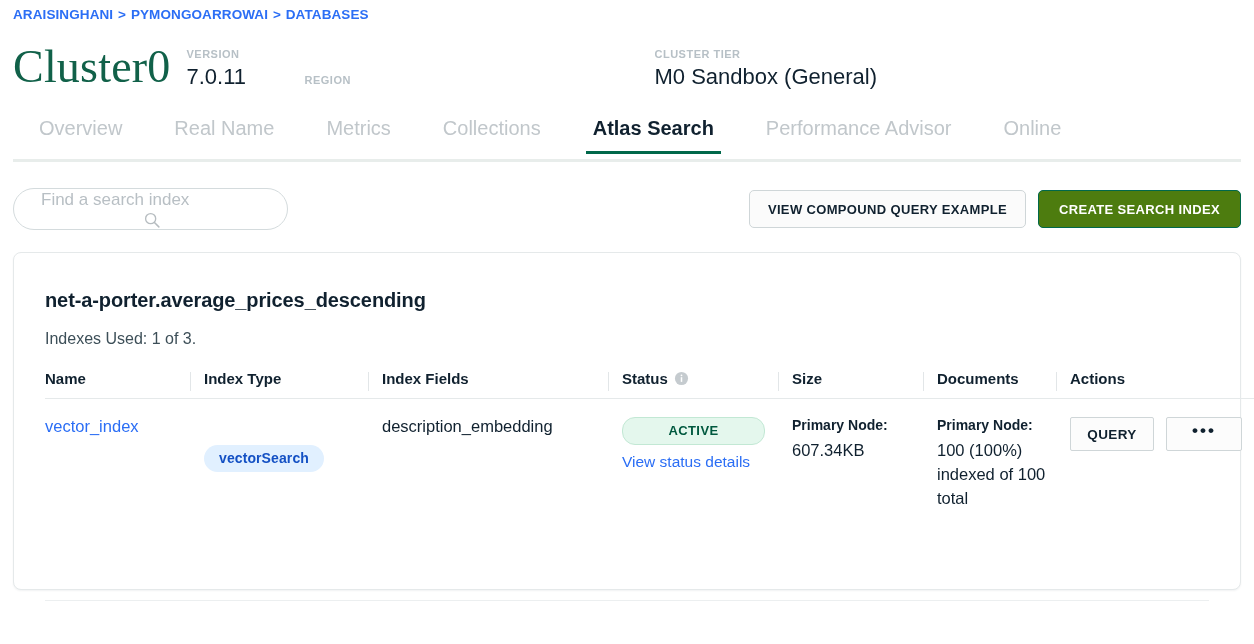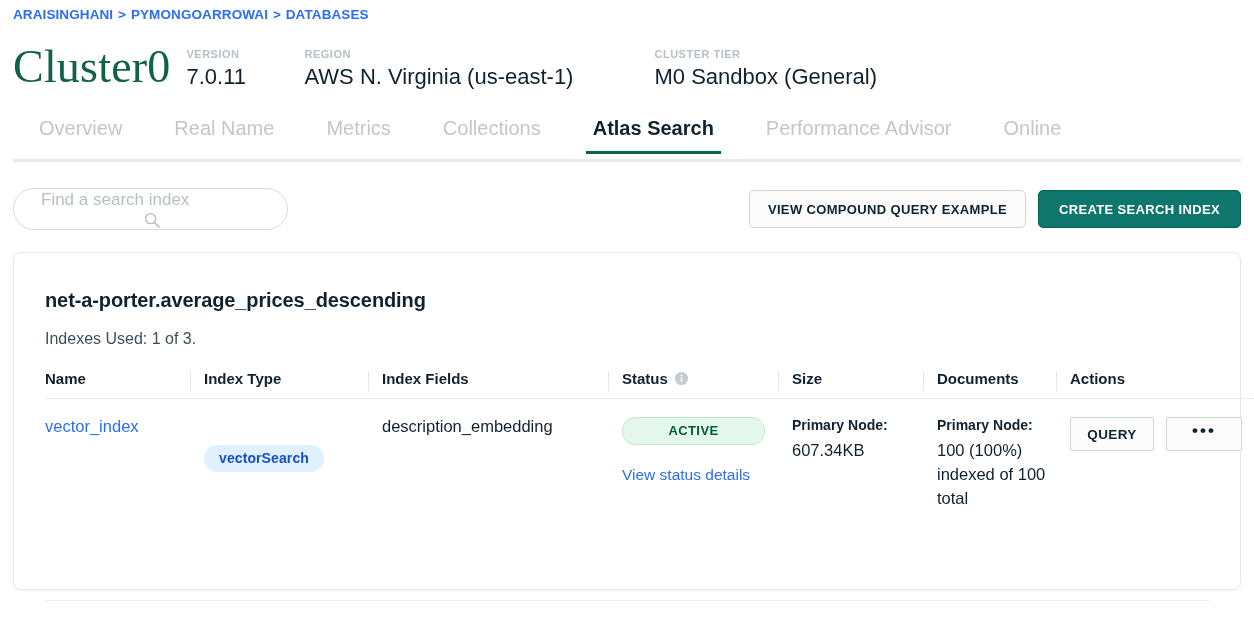--- a/index.html
+++ b/index.html
@@ -141,21 +141,21 @@
     cursor: pointer;
     white-space: nowrap;
   }
   .btn-secondary {
     background: #fbfbfb;
     border: 1px solid #cfd6d8;
     color: #10212f;
     padding: 0 18px;
   }
   .btn-primary {
-    background: #0f766e;
+    background: #4d7c0f;
     border: 1px solid #00684a;
     color: #ffffff;
     padding: 0 20px;
   }
 
   
   .card {
     margin: 22px 13px 0 13px;
     border: 1px solid #e5e9ea;
     border-radius: 8px;
@@ -243,21 +243,21 @@
     border: 1px solid #c2e8d4;
     color: #00593f;
     font-size: 13px;
     font-weight: bold;
     letter-spacing: 0.4px;
     padding: 5px 0 6px 0;
     border-radius: 13px;
   }
   .status-link {
     display: inline-block;
-    margin-top: 21px;
+    margin-top: 8px;
     font-size: 15.5px;
   }
   .kv-label {
     font-size: 14px;
     font-weight: bold;
     color: #10212f;
     margin-bottom: 5px;
   }
   .kv-value {
     font-size: 16.5px;
@@ -305,21 +305,20 @@
 
 <div class="cluster-header">
   <div class="cluster-title">Cluster0</div>
   <div class="meta-group">
     <div class="meta-block m-version">
       <div class="meta-label">VERSION</div>
       <div class="meta-value">7.0.11</div>
     </div>
     <div class="meta-block m-region">
       <div class="meta-label">REGION</div>
-      <div class="meta-value">AWS N. Virginia (us-east-1)</div>
     </div>
     <div class="meta-block m-tier">
       <div class="meta-label">CLUSTER TIER</div>
       <div class="meta-value">M0 Sandbox (General)</div>
     </div>
   </div>
 </div>
 
 <div class="tabbar">
   <div class="tab">Overview</div>

